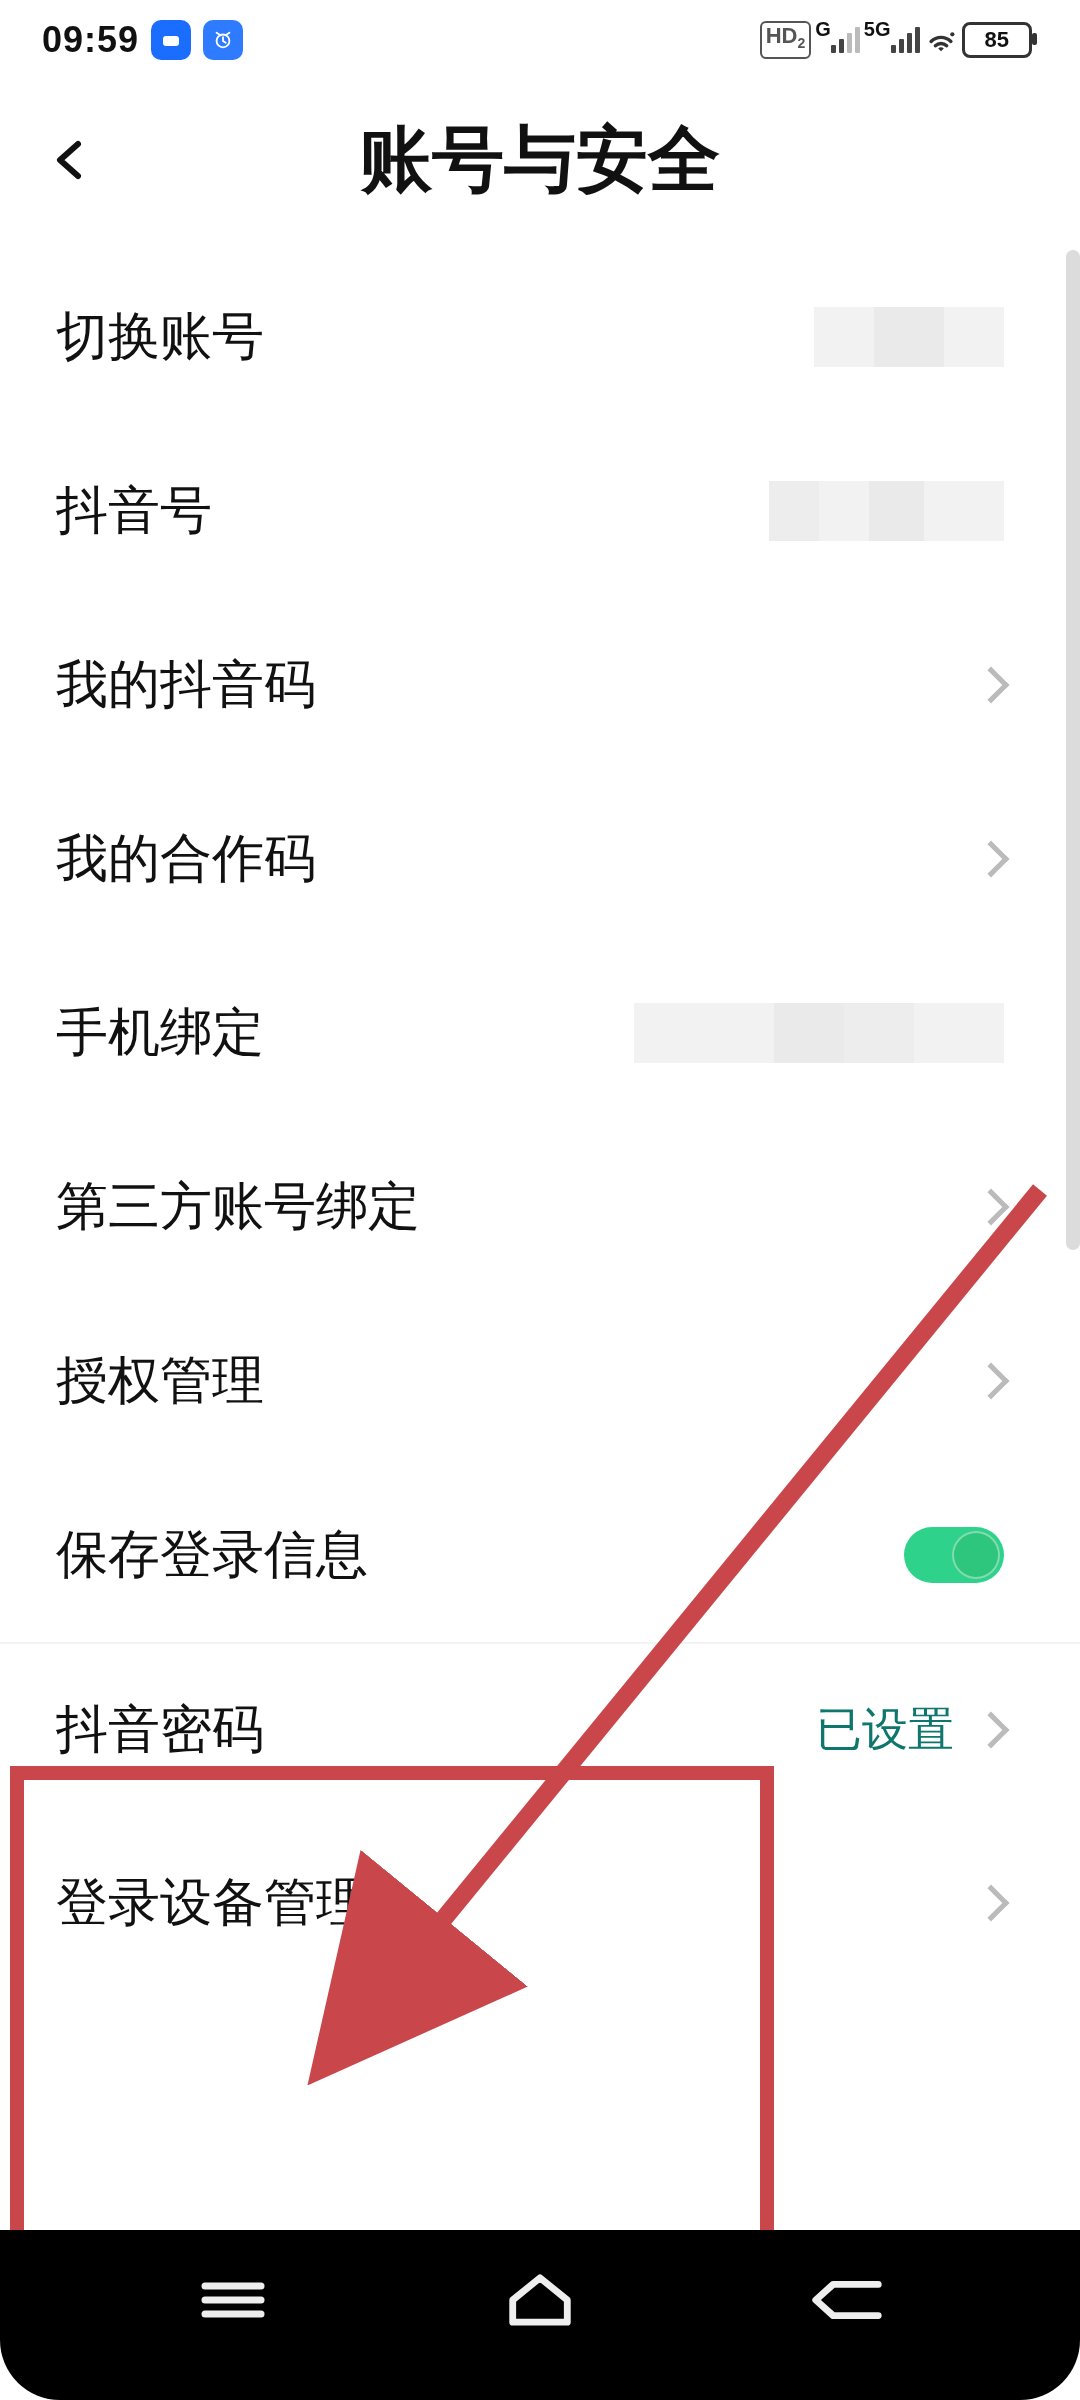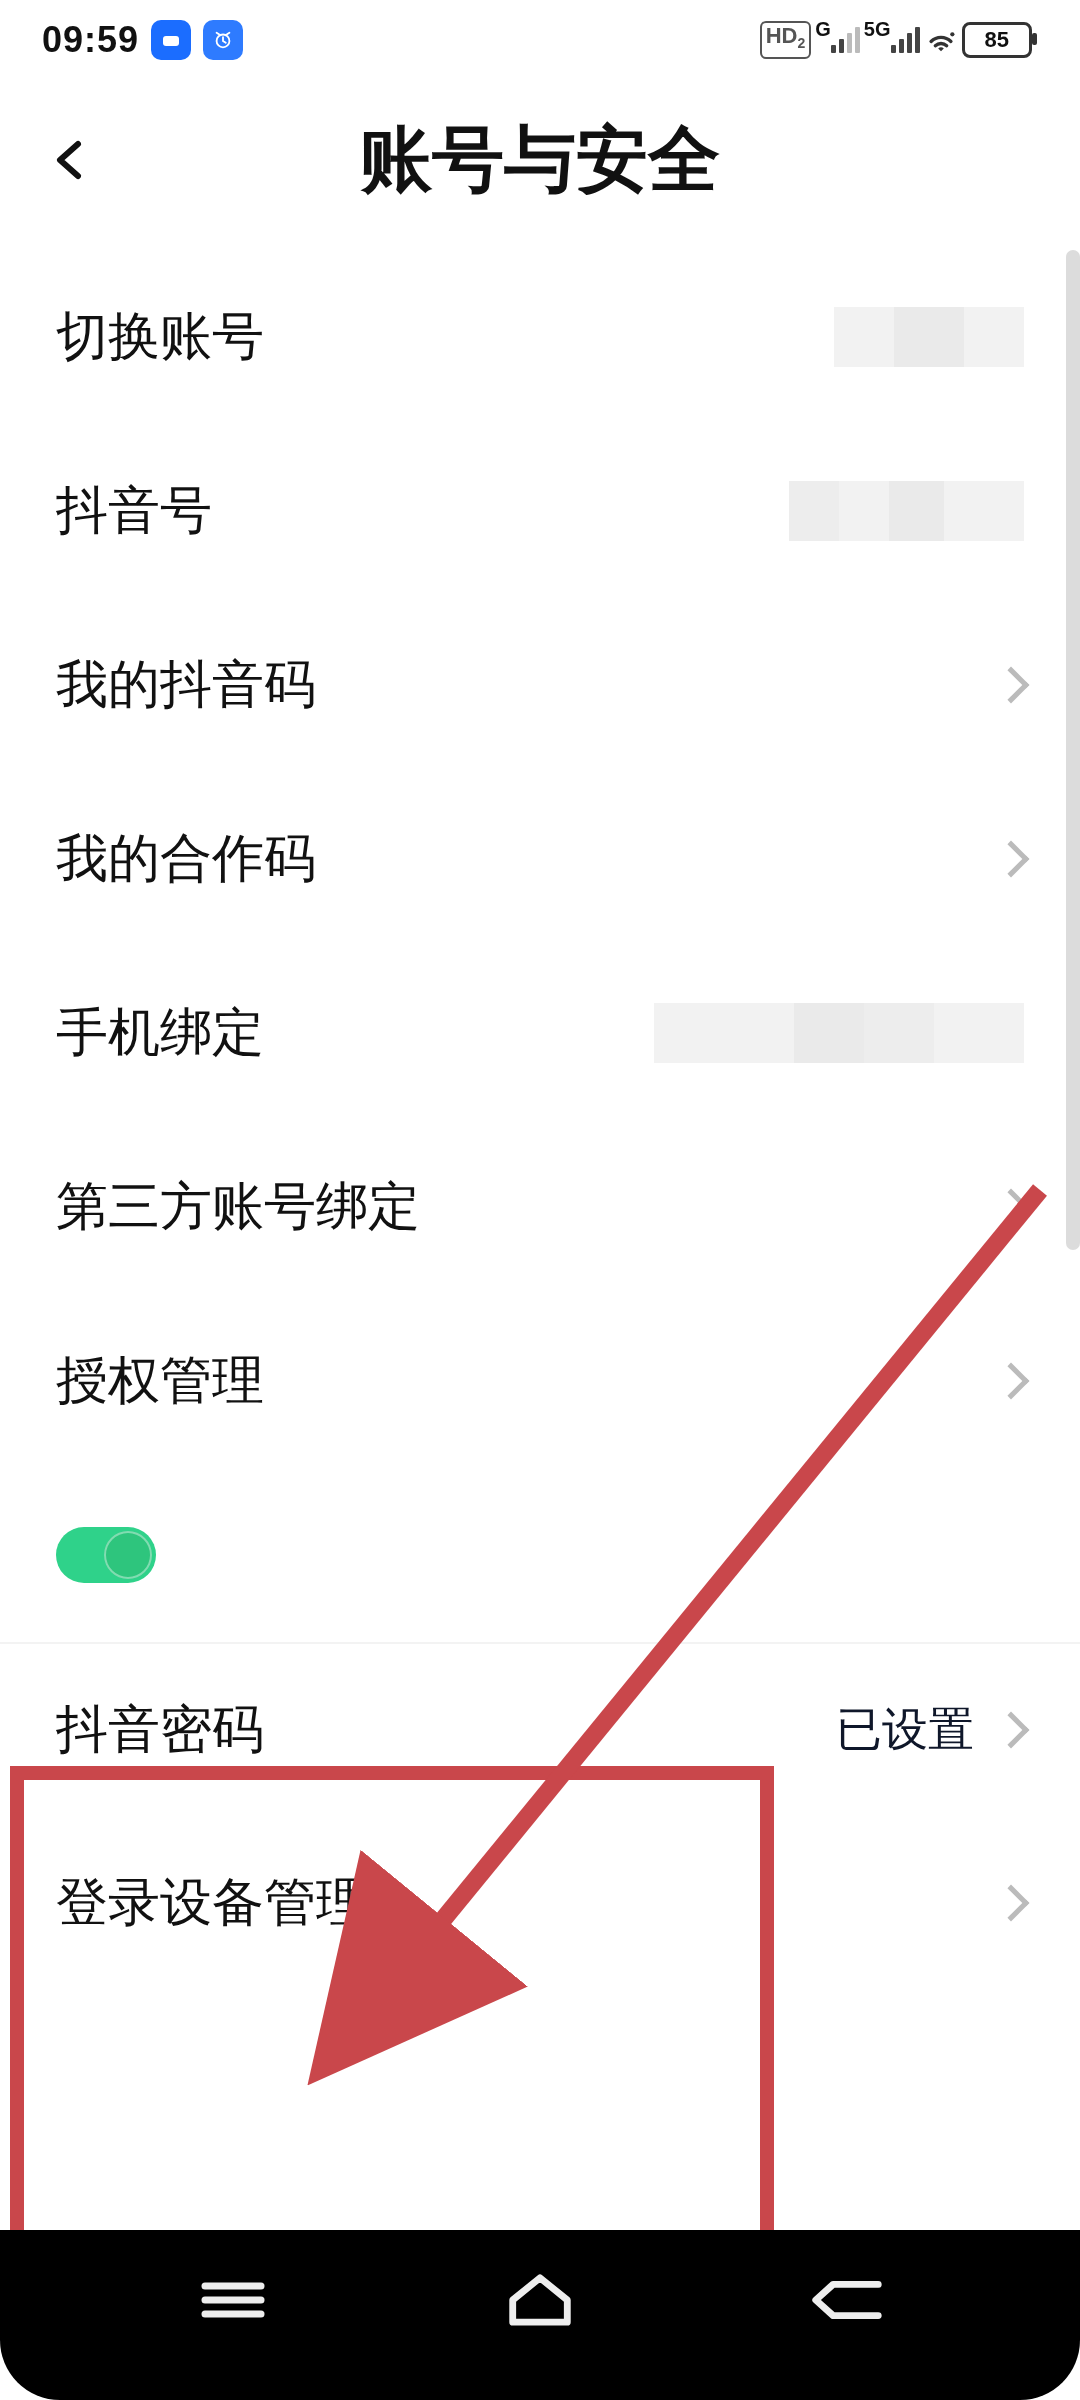--- a/index.html
+++ b/index.html
@@ -25,23 +25,23 @@
     .battery { display: inline-flex; align-items: center; border: 3px solid #333; border-radius: 8px; padding: 2px 20px; font-size: 22px; font-weight: 700; position: relative; }
     .battery::after { content: ""; position: absolute; right: -8px; top: 8px; width: 5px; height: 12px; background: #333; border-radius: 2px; }
 
     
     .header { position: absolute; top: 90px; left: 0; right: 0; height: 140px; display: flex; align-items: center; justify-content: center; }
     .header .back { position: absolute; left: 40px; top: 50%; transform: translateY(-50%); width: 60px; height: 60px; display: flex; align-items: center; justify-content: center; }
     .header .title { font-size: 72px; font-weight: 600; color: #111; }
 
     
     .list { position: absolute; top: 250px; left: 0; right: 0; bottom: 180px; overflow: hidden; }
-    .row { display: flex; align-items: center; justify-content: space-between; padding: 0 56px 0 56px; height: 174px; }
+    .row { display: flex; align-items: center; justify-content: space-between; padding: 0 76px 0 56px; height: 174px; }
     .row .label { font-size: 52px; color: #111; }
-    .row .value { font-size: 46px; color: #0f172a; margin-right: 14px; }
+    .row .value { font-size: 46px; color: #0f766e; margin-right: 14px; }
     .row .tail { display: flex; align-items: center; gap: 10px; }
     .chev { width: 26px; height: 26px; border-right: 5px solid #bbb; border-bottom: 5px solid #bbb; transform: rotate(-45deg); }
     .row.sep { border-top: 2px solid #f3f3f3; gap: 16px; }
 
     
     .toggle { width: 100px; height: 56px; border-radius: 40px; background: #2fd28a; position: relative; }
     .toggle .knob { position: absolute; right: 4px; top: 4px; width: 48px; height: 48px; border-radius: 50%; background: #2ec57d; box-shadow: 0 0 0 2px rgba(255,255,255,.4) inset; }
 
     
     .redact { display: inline-flex; gap: 0; }
@@ -181,20 +181,21 @@
     </div>
 
     <div class="row">
       <span class="label">授权管理</span>
       <span class="tail">
           <span class="chev"></span>
         </span>
     </div>
 
     <div class="row">
+      <span class="label">保存登录信息</span>
       <span class="tail">
         <span class="toggle">
             <span class="knob"></span>
           </span>
       </span>
     </div>
 
     <div class="row sep">
       <span class="label">抖音密码</span>
       <span class="tail">

